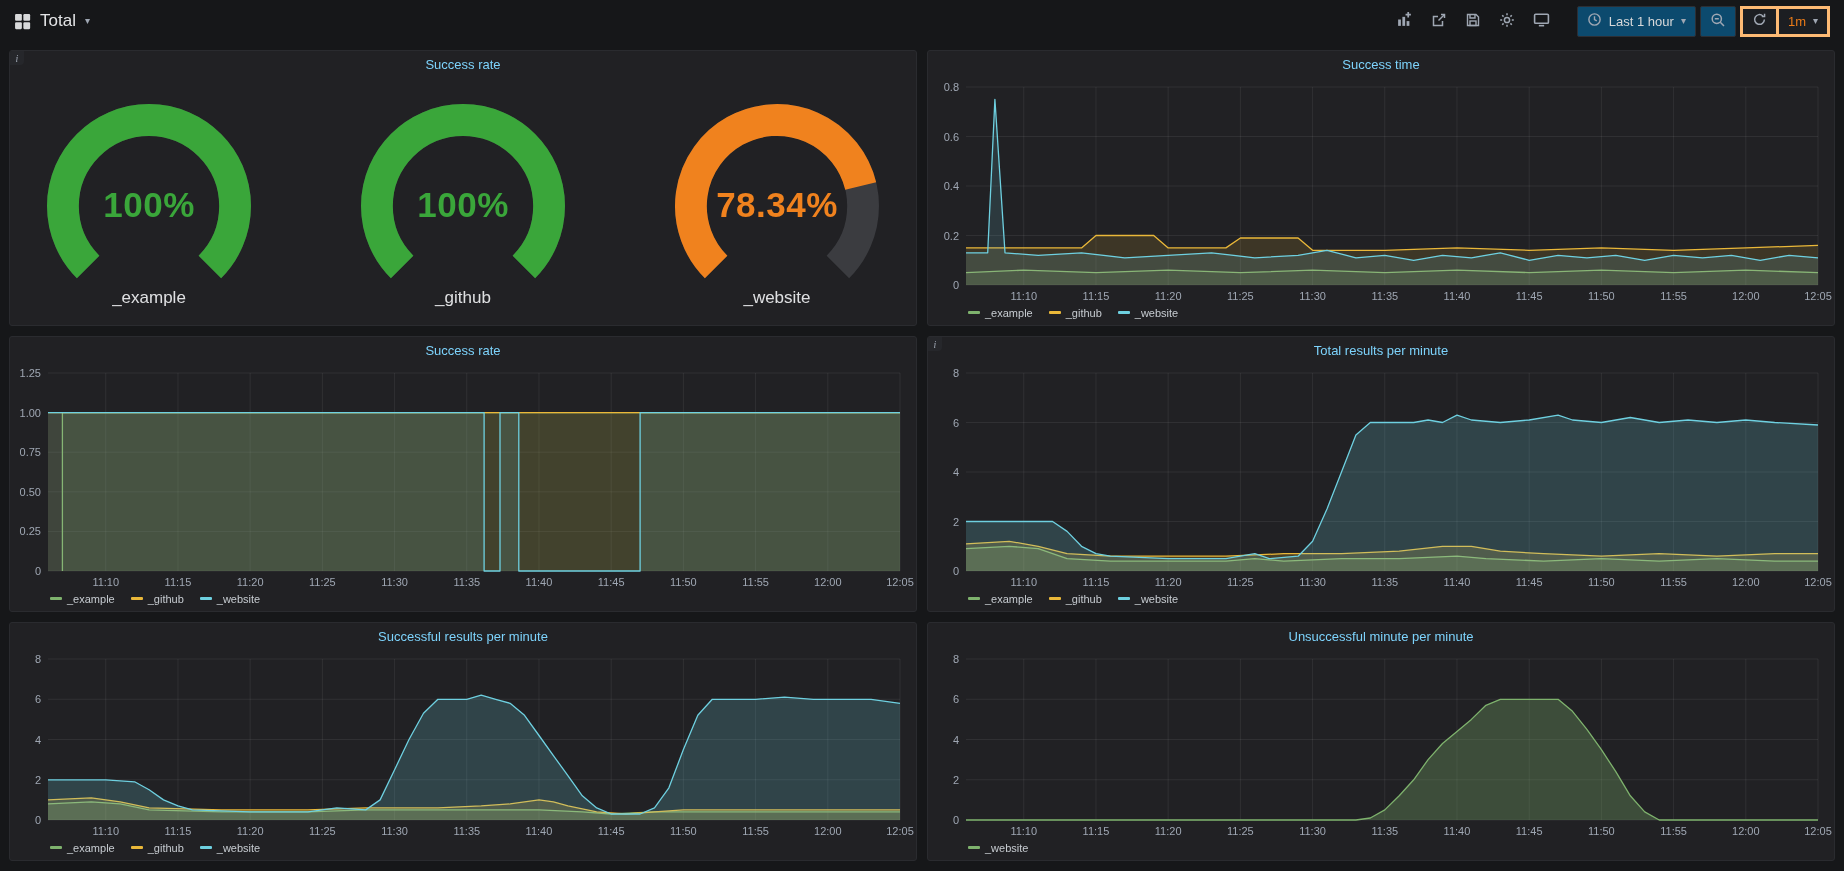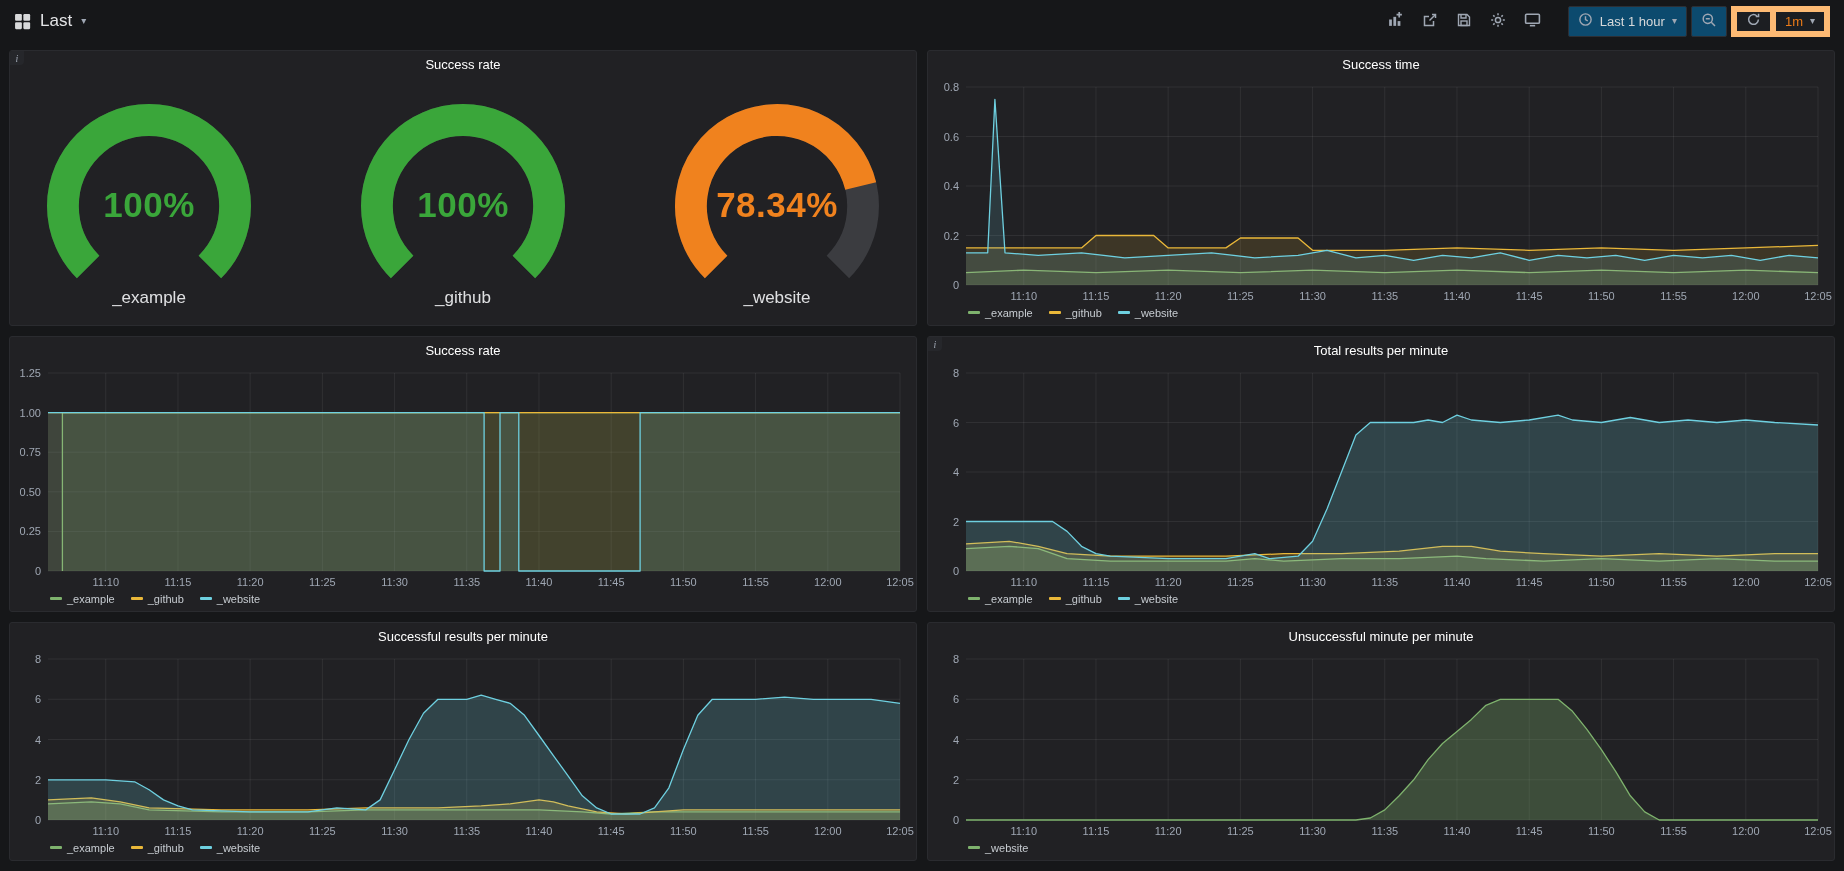--- a/index.html
+++ b/index.html
@@ -17,39 +17,39 @@
   .dash-title { font-size:17px; color:#e3e4e6; cursor:pointer; }
   .caret { color:#9fa7b3; font-size:10px; line-height:1; }
   .nav-right { display:flex; align-items:center; }
   .nav-btn {
     display:flex; align-items:center; gap:7px; height:31px; padding:0 9px;
     background:transparent; border:none; color:#9fa7b3; font-size:13px;
     cursor:pointer; font-family:inherit;
   }
   .boxed { background:#0c4a6e; border:1px solid #2c2f35; border-radius:2px; margin-left:4px; }
   .btn-group { display:flex; margin-left:4px; }
-  .btn-group .nav-btn { background:#1c1e22; border:6px solid #fdba74; }
+  .btn-group .nav-btn { background:#1c1e22; border:3px solid #fdba74; }
   .btn-group .nav-btn + .nav-btn { border-left:none; }
   .nav-gap { width:14px; }
   .time-label { color:#d8d9da; }
   
   .dashboard {
     padding:8px 9px 10px;
     display:grid;
     grid-template-columns:1fr 1fr;
     grid-template-rows:276px 276px 239px;
     gap:10px;
   }
   .panel {
     background:#212124; border:1px solid #2a2b2f; border-radius:3px;
     position:relative; display:flex; flex-direction:column; overflow:hidden;
   }
   .panel-title {
     height:26px; flex:0 0 auto; display:flex; align-items:center; justify-content:center;
-    font-size:13px; font-weight:500; color:#ffffff; cursor:pointer;
+    font-size:13px; font-weight:500; color:#7dd3fc; cursor:pointer;
   }
   .panel-info {
     position:absolute; top:0; left:0; width:14px; height:14px; z-index:2;
     background:#26272b; color:#9fa7b3; font-size:10px; font-style:italic;
     font-family:"Liberation Serif", serif;
     display:flex; align-items:center; justify-content:center;
     border-bottom-right-radius:4px; cursor:pointer;
   }
   .panel-body { flex:1; min-height:0; display:flex; flex-direction:column; }
   .chart { flex:1; min-height:0; }
@@ -77,21 +77,21 @@
 <div class="navbar">
   <div class="nav-left">
     <span class="app-grid">
       <svg width="17" height="17" viewBox="0 0 16 16" fill="currentColor">
           <rect x="1" y="1" width="6.4" height="6.4" rx="1"></rect>
           <rect x="8.8" y="1" width="6.4" height="6.4" rx="1"></rect>
           <rect x="1" y="8.8" width="6.4" height="6.4" rx="1"></rect>
           <rect x="8.8" y="8.8" width="6.4" height="6.4" rx="1"></rect>
         </svg>
     </span>
-    <span class="dash-title">Last</span>
+    <span class="dash-title">Total</span>
     <span class="caret">▾</span>
   </div>
   <div class="nav-right">
     <button class="nav-btn">
       <span><svg width="17" height="17" viewBox="0 0 16 16">
             <path d="M11.5 1v5M9 3.5h5" stroke="currentColor" stroke-width="1.6" fill="none"></path>
             <rect x="2" y="8" width="2.6" height="6" fill="currentColor"></rect>
             <rect x="6" y="5.5" width="2.6" height="8.5" fill="currentColor"></rect>
             <rect x="10" y="9.5" width="2.6" height="4.5" fill="currentColor"></rect>
           </svg></span>

